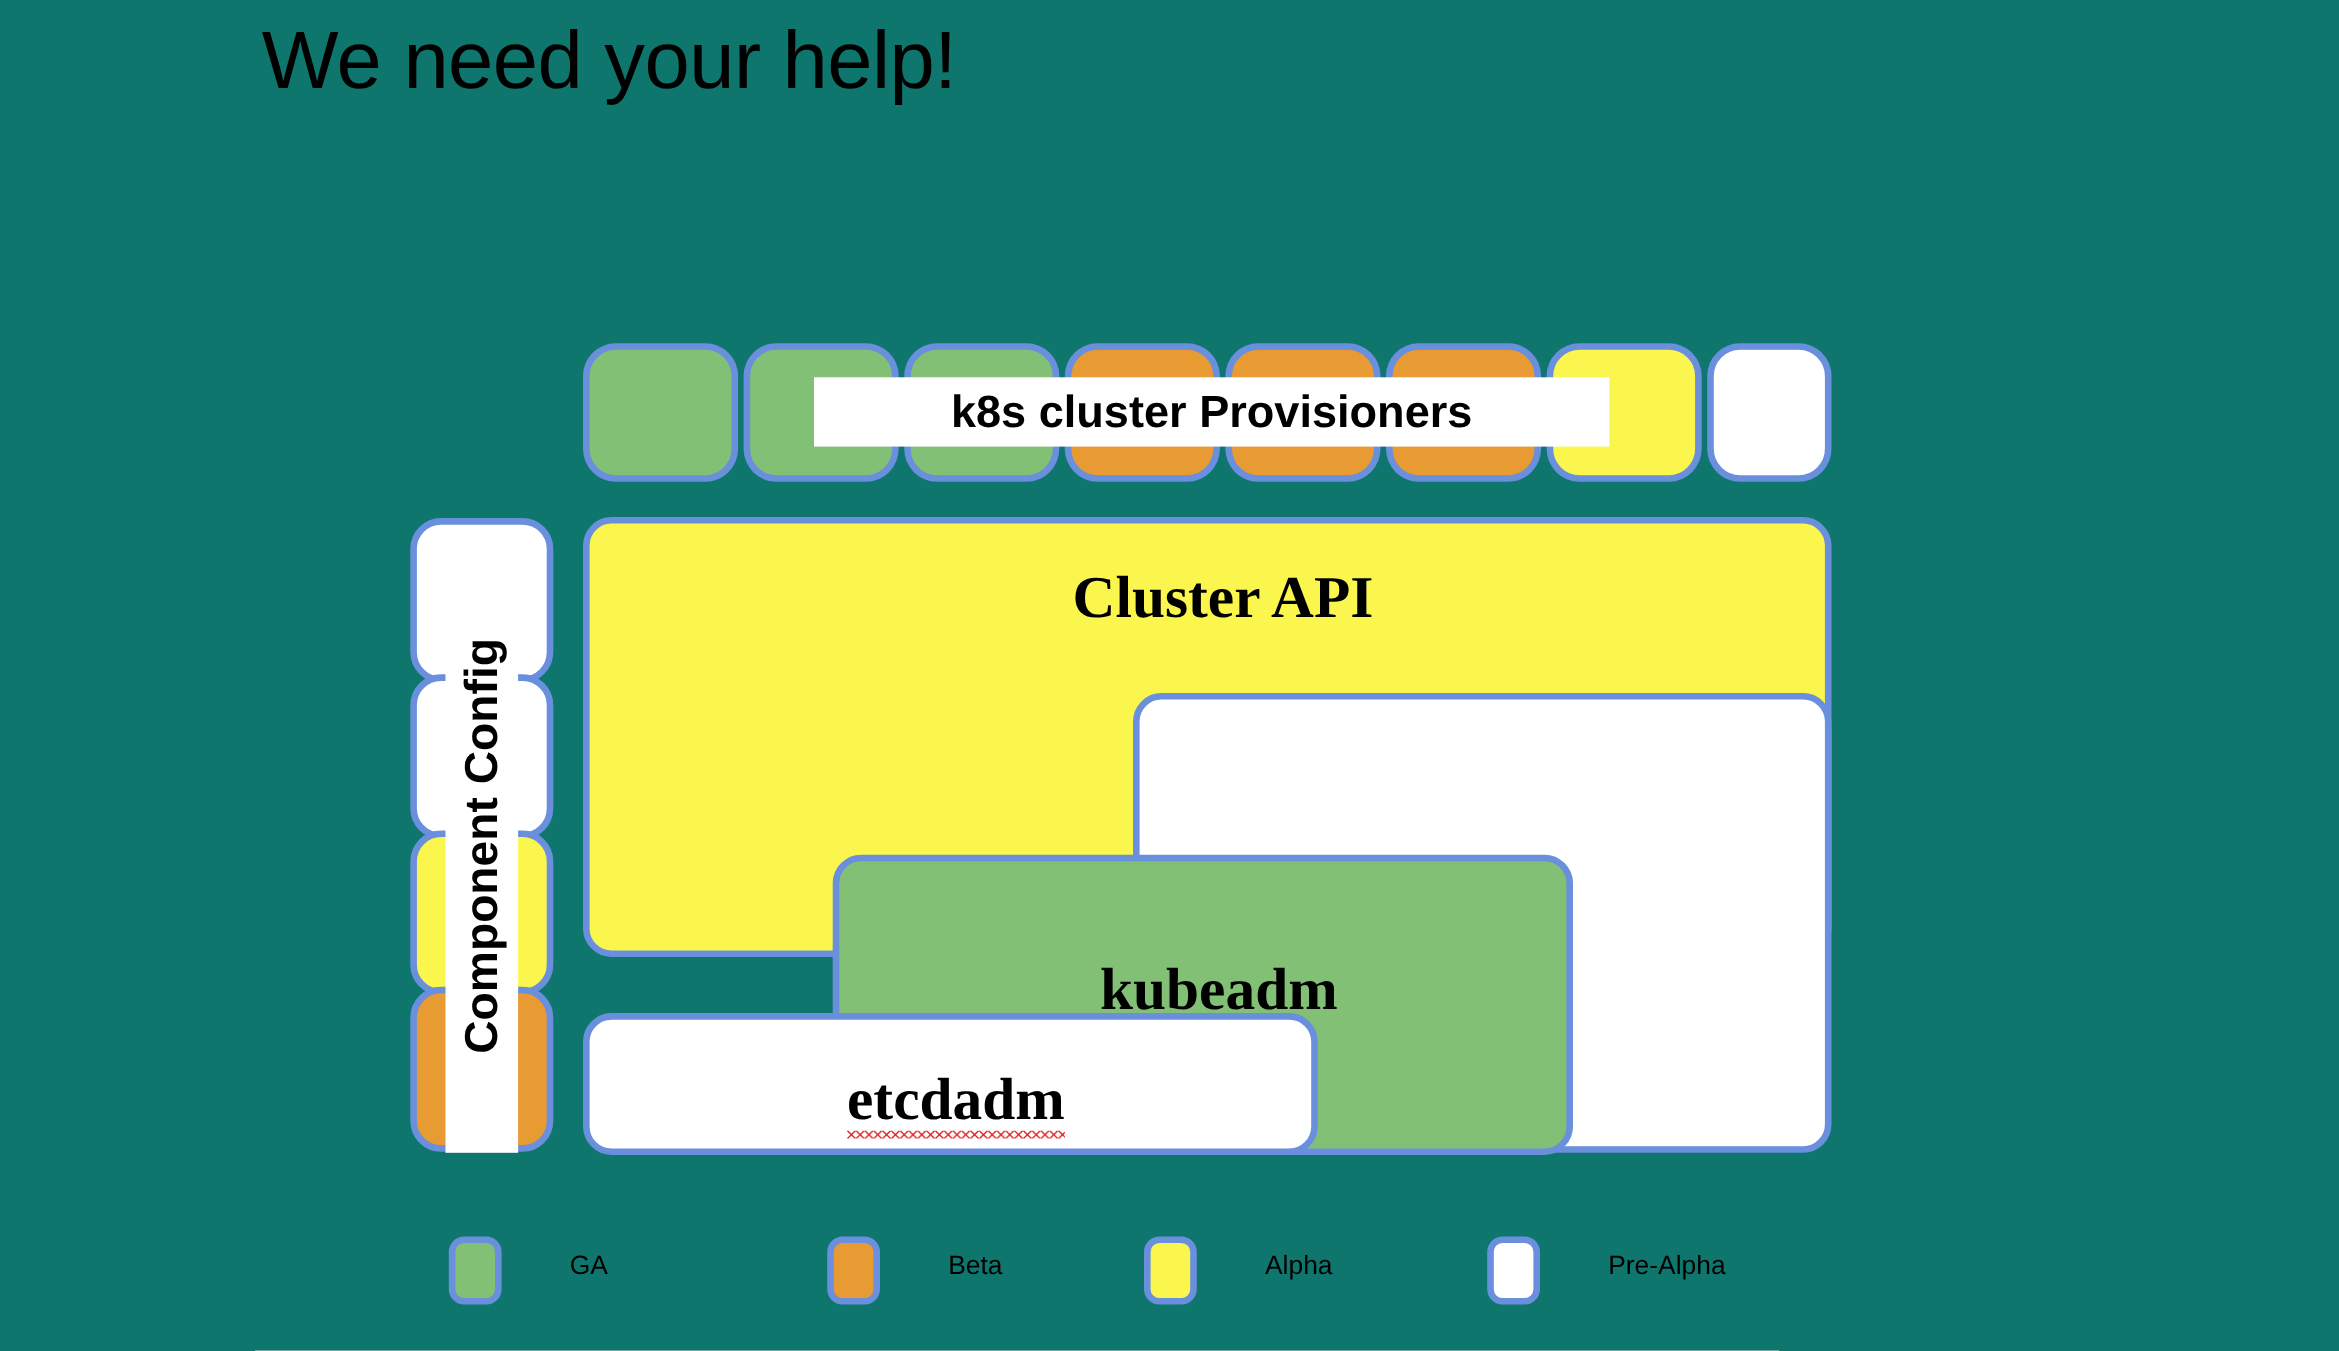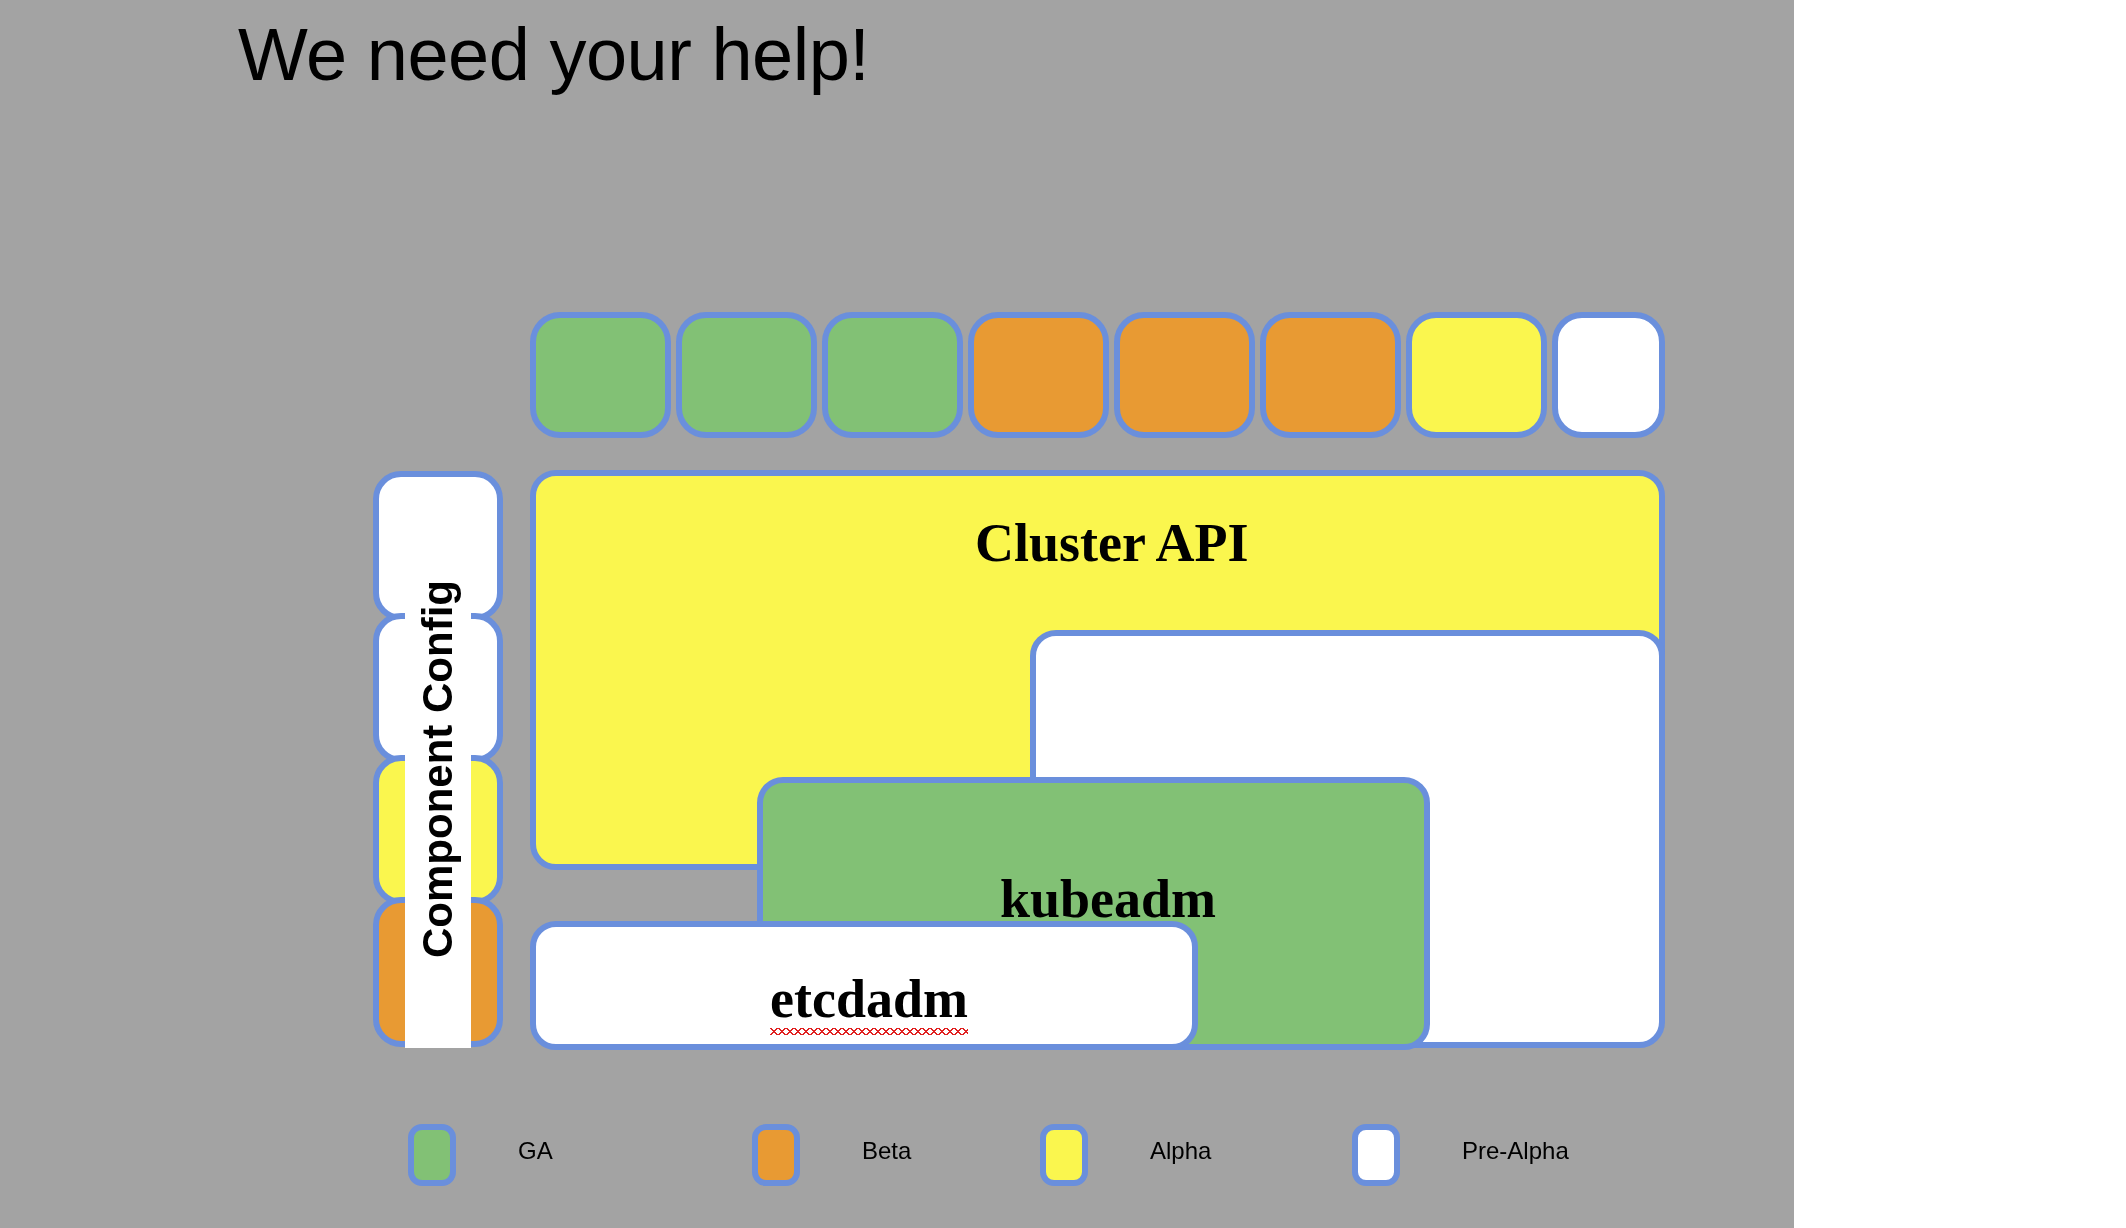--- a/index.html
+++ b/index.html
@@ -7,23 +7,23 @@
     margin: 0;
     padding: 0;
     background: #ffffff;
   }
   body {
     font-family: "Liberation Sans", sans-serif;
     color: #000000;
   }
   #slide {
     position: relative;
-    width: 1794px;
+    width: 2126px;
     height: 1228px;
-    background: #a3a3a3;
+    background: #0f766e;
     overflow: hidden;
   }
 
   
   #title {
     position: absolute;
     left: 238px;
     top: 12px;
     font-size: 74px;
     line-height: 86px;
@@ -182,20 +182,21 @@
   <div id="prov-row">
       <div class="box ga" style="left: 530px; width: 141px;"></div>
       <div class="box ga" style="left: 676px; width: 141px;"></div>
       <div class="box ga" style="left: 822px; width: 141px;"></div>
       <div class="box beta" style="left: 968px; width: 141px;"></div>
       <div class="box beta" style="left: 1114px; width: 141px;"></div>
       <div class="box beta" style="left: 1260px; width: 141px;"></div>
       <div class="box alpha" style="left: 1406px; width: 141px;"></div>
       <div class="box prealpha" style="left: 1552px; width: 113px;"></div>
     </div>
+  <div id="prov-label">k8s cluster Provisioners</div>
 
   <div id="cc-col">
       <div class="box prealpha" style="top: 471px;"></div>
       <div class="box prealpha" style="top: 613px;"></div>
       <div class="box alpha" style="top: 755px;"></div>
       <div class="box beta" style="top: 897px;"></div>
     </div>
   <div id="cc-label">
     <span>Component Config</span>
   </div>

